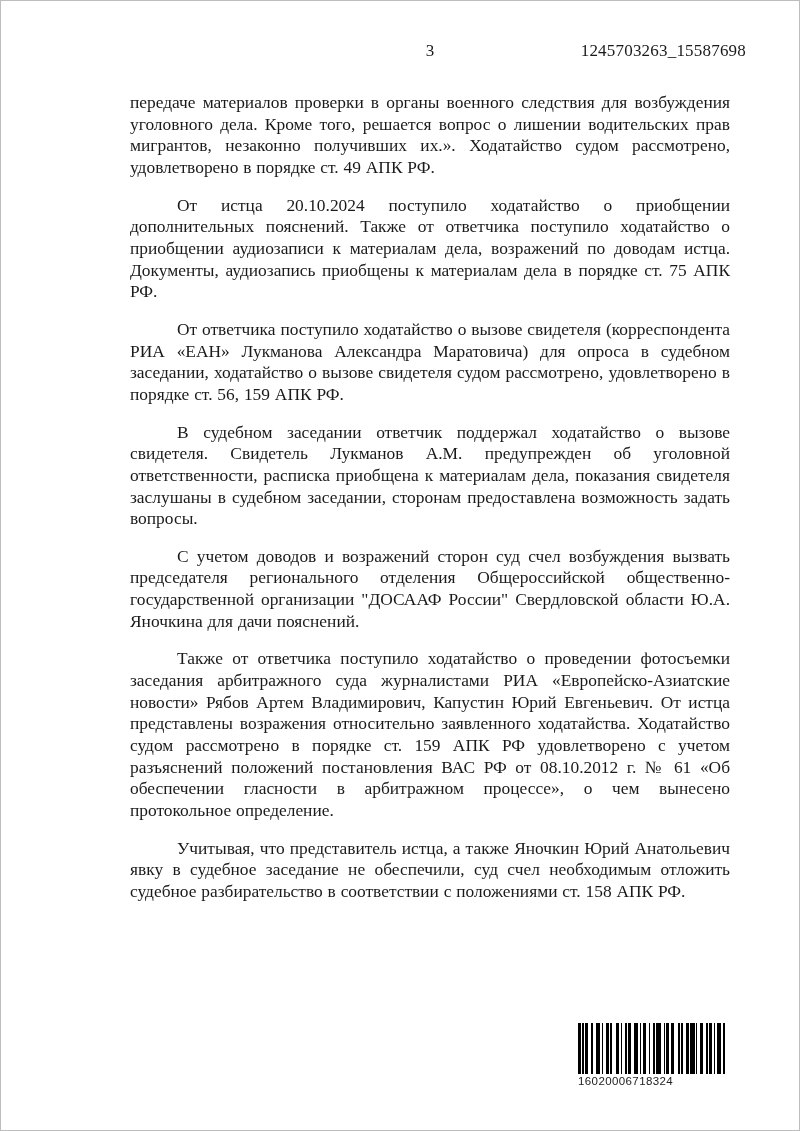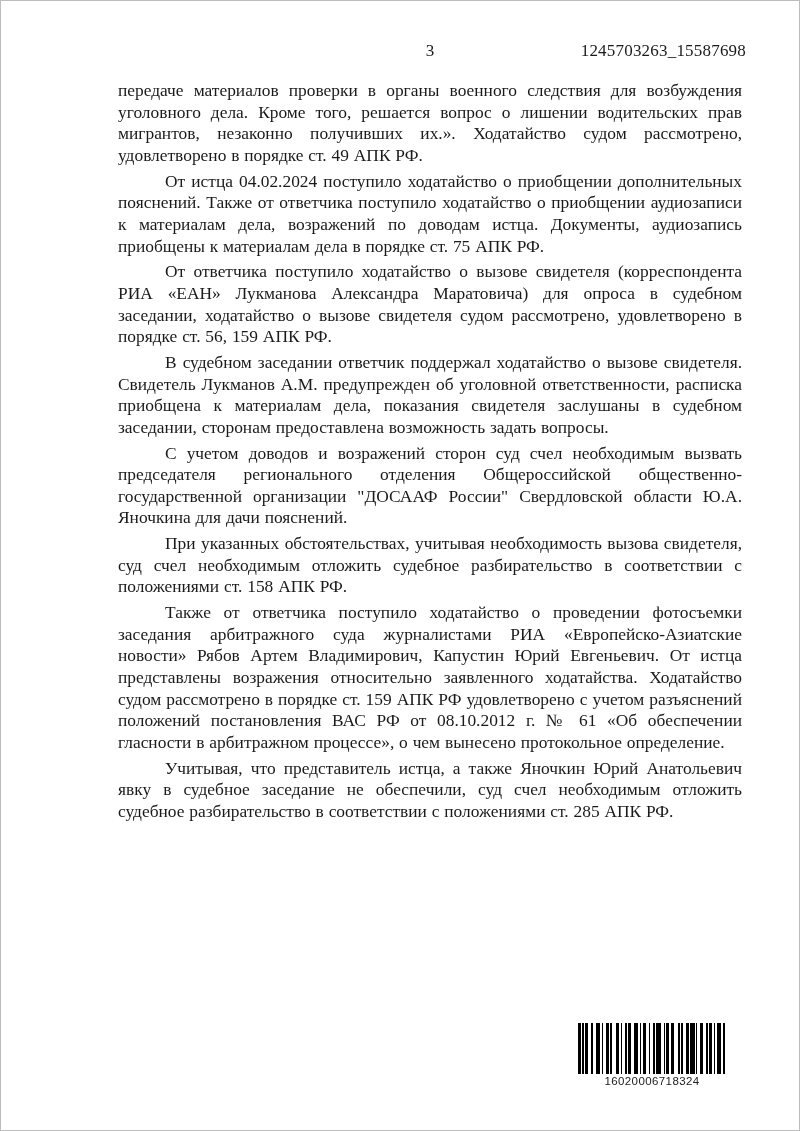--- a/index.html
+++ b/index.html
@@ -42,21 +42,21 @@
   .body-text {
     position: absolute;
     top: 75px;
     left: 113px;
     width: 632px;
     font-size: 17.4px;
     line-height: 21.65px;
     text-align: justify;
   }
   .body-text p {
-    margin: 4px;
+    margin: 16px;
     padding: 0;
     text-indent: 47px;
     word-spacing: 0.5px;
   }
   .body-text p.no-indent {
     text-indent: 0;
   }
   .barcode-block {
     position: absolute;
     left: 577px;
@@ -72,47 +72,46 @@
   .barcode-bars .bar {
     height: 100%;
     background: #000000;
   }
   .barcode-bars .gap {
     height: 100%;
     background: transparent;
   }
   .barcode-num {
     width: 100%;
-    text-align: center;
+    text-align: left;
     font-family: "Liberation Sans", sans-serif;
     font-size: 11.5px;
     color: #222222;
     margin-top: 1px;
     letter-spacing: 0.4px;
   }
 </style>
 </head>
 <body>
 
 <div class="page">
 
   <div class="header">
     <span class="page-num">3</span>
     <span class="doc-id">1245703263_15587698</span>
   </div>
 
   <div class="body-text">
     <p class="no-indent">передаче материалов проверки в органы военного следствия для возбуждения уголовного дела. Кроме того, решается вопрос о лишении водительских прав мигрантов, незаконно получивших их.». Ходатайство судом рассмотрено, удовлетворено в порядке ст. 49 АПК РФ.</p>
-    <p>От истца 04.02.2024 поступило ходатайство о приобщении дополнительных пояснений. Также от ответчика поступило ходатайство о приобщении аудиозаписи к материалам дела, возражений по доводам истца. Документы, аудиозапись приобщены к материалам дела в порядке ст. 75 АПК РФ.</p>
+    <p>От истца 20.10.2024 поступило ходатайство о приобщении дополнительных пояснений. Также от ответчика поступило ходатайство о приобщении аудиозаписи к материалам дела, возражений по доводам истца. Документы, аудиозапись приобщены к материалам дела в порядке ст. 75 АПК РФ.</p>
     <p>От ответчика поступило ходатайство о вызове свидетеля (корреспондента РИА «ЕАН» Лукманова Александра Маратовича) для опроса в судебном заседании, ходатайство о вызове свидетеля судом рассмотрено, удовлетворено в порядке ст. 56, 159 АПК РФ.</p>
     <p>В судебном заседании ответчик поддержал ходатайство о вызове свидетеля. Свидетель Лукманов А.М. предупрежден об уголовной ответственности, расписка приобщена к материалам дела, показания свидетеля заслушаны в судебном заседании, сторонам предоставлена возможность задать вопросы.</p>
-    <p>С учетом доводов и возражений сторон суд счел необходимым вызвать председателя регионального отделения Общероссийской общественно-государственной организации "ДОСААФ России" Свердловской области Ю.А. Яночкина для дачи пояснений.</p>
-    <p>При указанных обстоятельствах, учитывая необходимость вызова свидетеля, суд счел необходимым отложить судебное разбирательство в соответствии с положениями ст. 158 АПК РФ.</p>
+    <p>С учетом доводов и возражений сторон суд счел возбуждения вызвать председателя регионального отделения Общероссийской общественно-государственной организации "ДОСААФ России" Свердловской области Ю.А. Яночкина для дачи пояснений.</p>
     <p>Также от ответчика поступило ходатайство о проведении фотосъемки заседания арбитражного суда журналистами РИА «Европейско-Азиатские новости» Рябов Артем Владимирович, Капустин Юрий Евгеньевич. От истца представлены возражения относительно заявленного ходатайства. Ходатайство судом рассмотрено в порядке ст. 159 АПК РФ удовлетворено с учетом разъяснений положений постановления ВАС РФ от 08.10.2012 г. № 61 «Об обеспечении гласности в арбитражном процессе», о чем вынесено протокольное определение.</p>
-    <p>Учитывая, что представитель истца, а также Яночкин Юрий Анатольевич явку в судебное заседание не обеспечили, суд счел необходимым отложить судебное разбирательство в соответствии с положениями ст. 285 АПК РФ.</p>
+    <p>Учитывая, что представитель истца, а также Яночкин Юрий Анатольевич явку в судебное заседание не обеспечили, суд счел необходимым отложить судебное разбирательство в соответствии с положениями ст. 158 АПК РФ.</p>
   </div>
 
   <div class="barcode-block">
     <div class="barcode-bars" id="barcode-bars">
         <div class="bar" style="width: 2.96px;"></div>
         <div class="gap" style="width: 1.48px;"></div>
         <div class="bar" style="width: 1.48px;"></div>
         <div class="gap" style="width: 1.48px;"></div>
         <div class="bar" style="width: 2.96px;"></div>
         <div class="gap" style="width: 2.96px;"></div>

